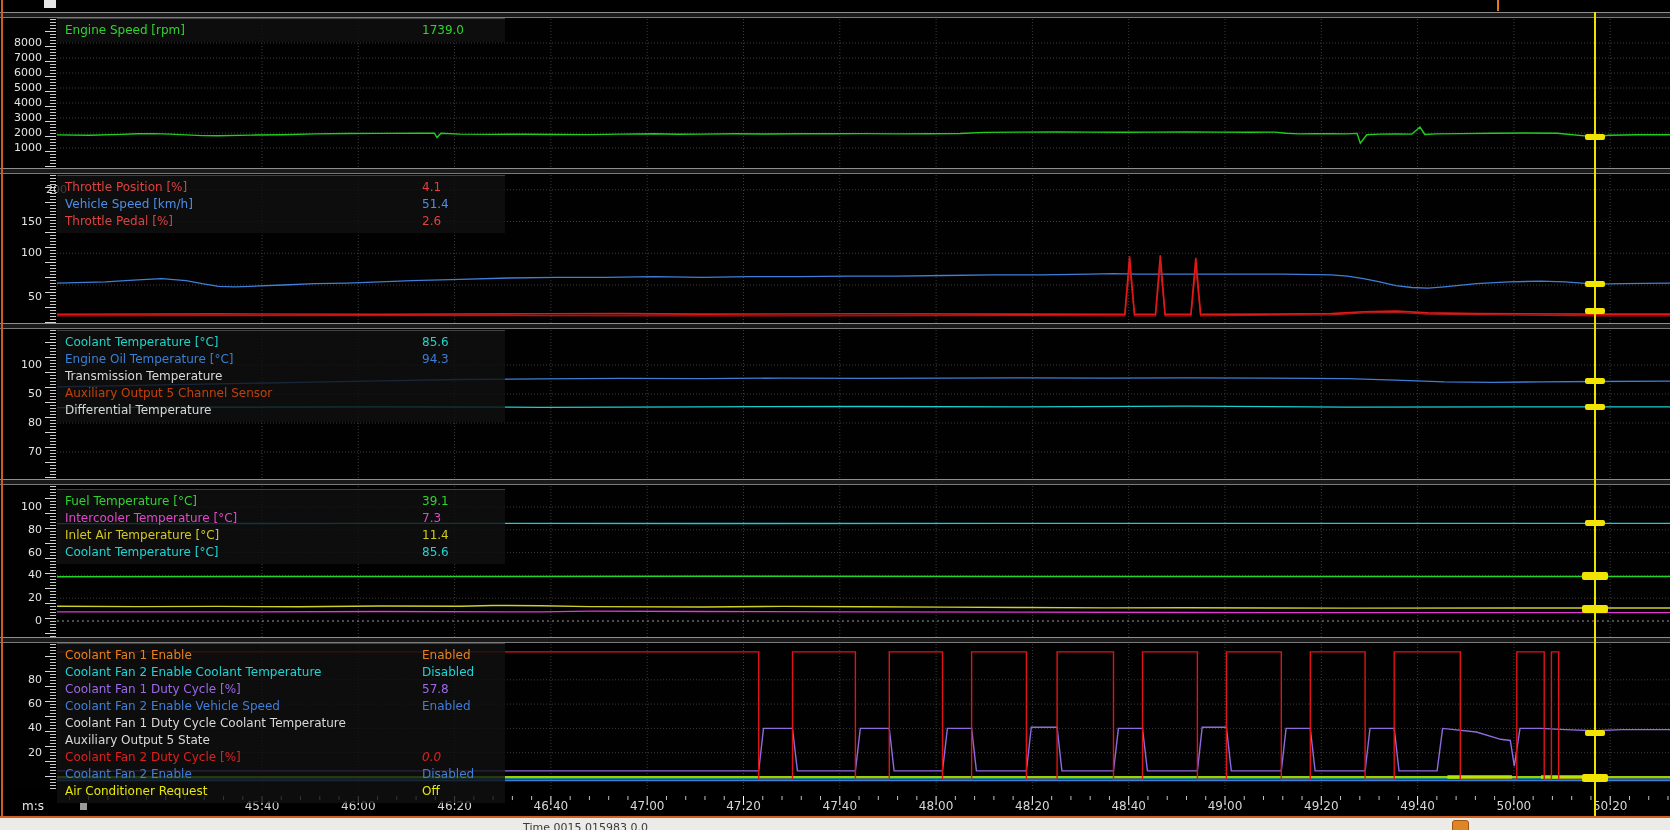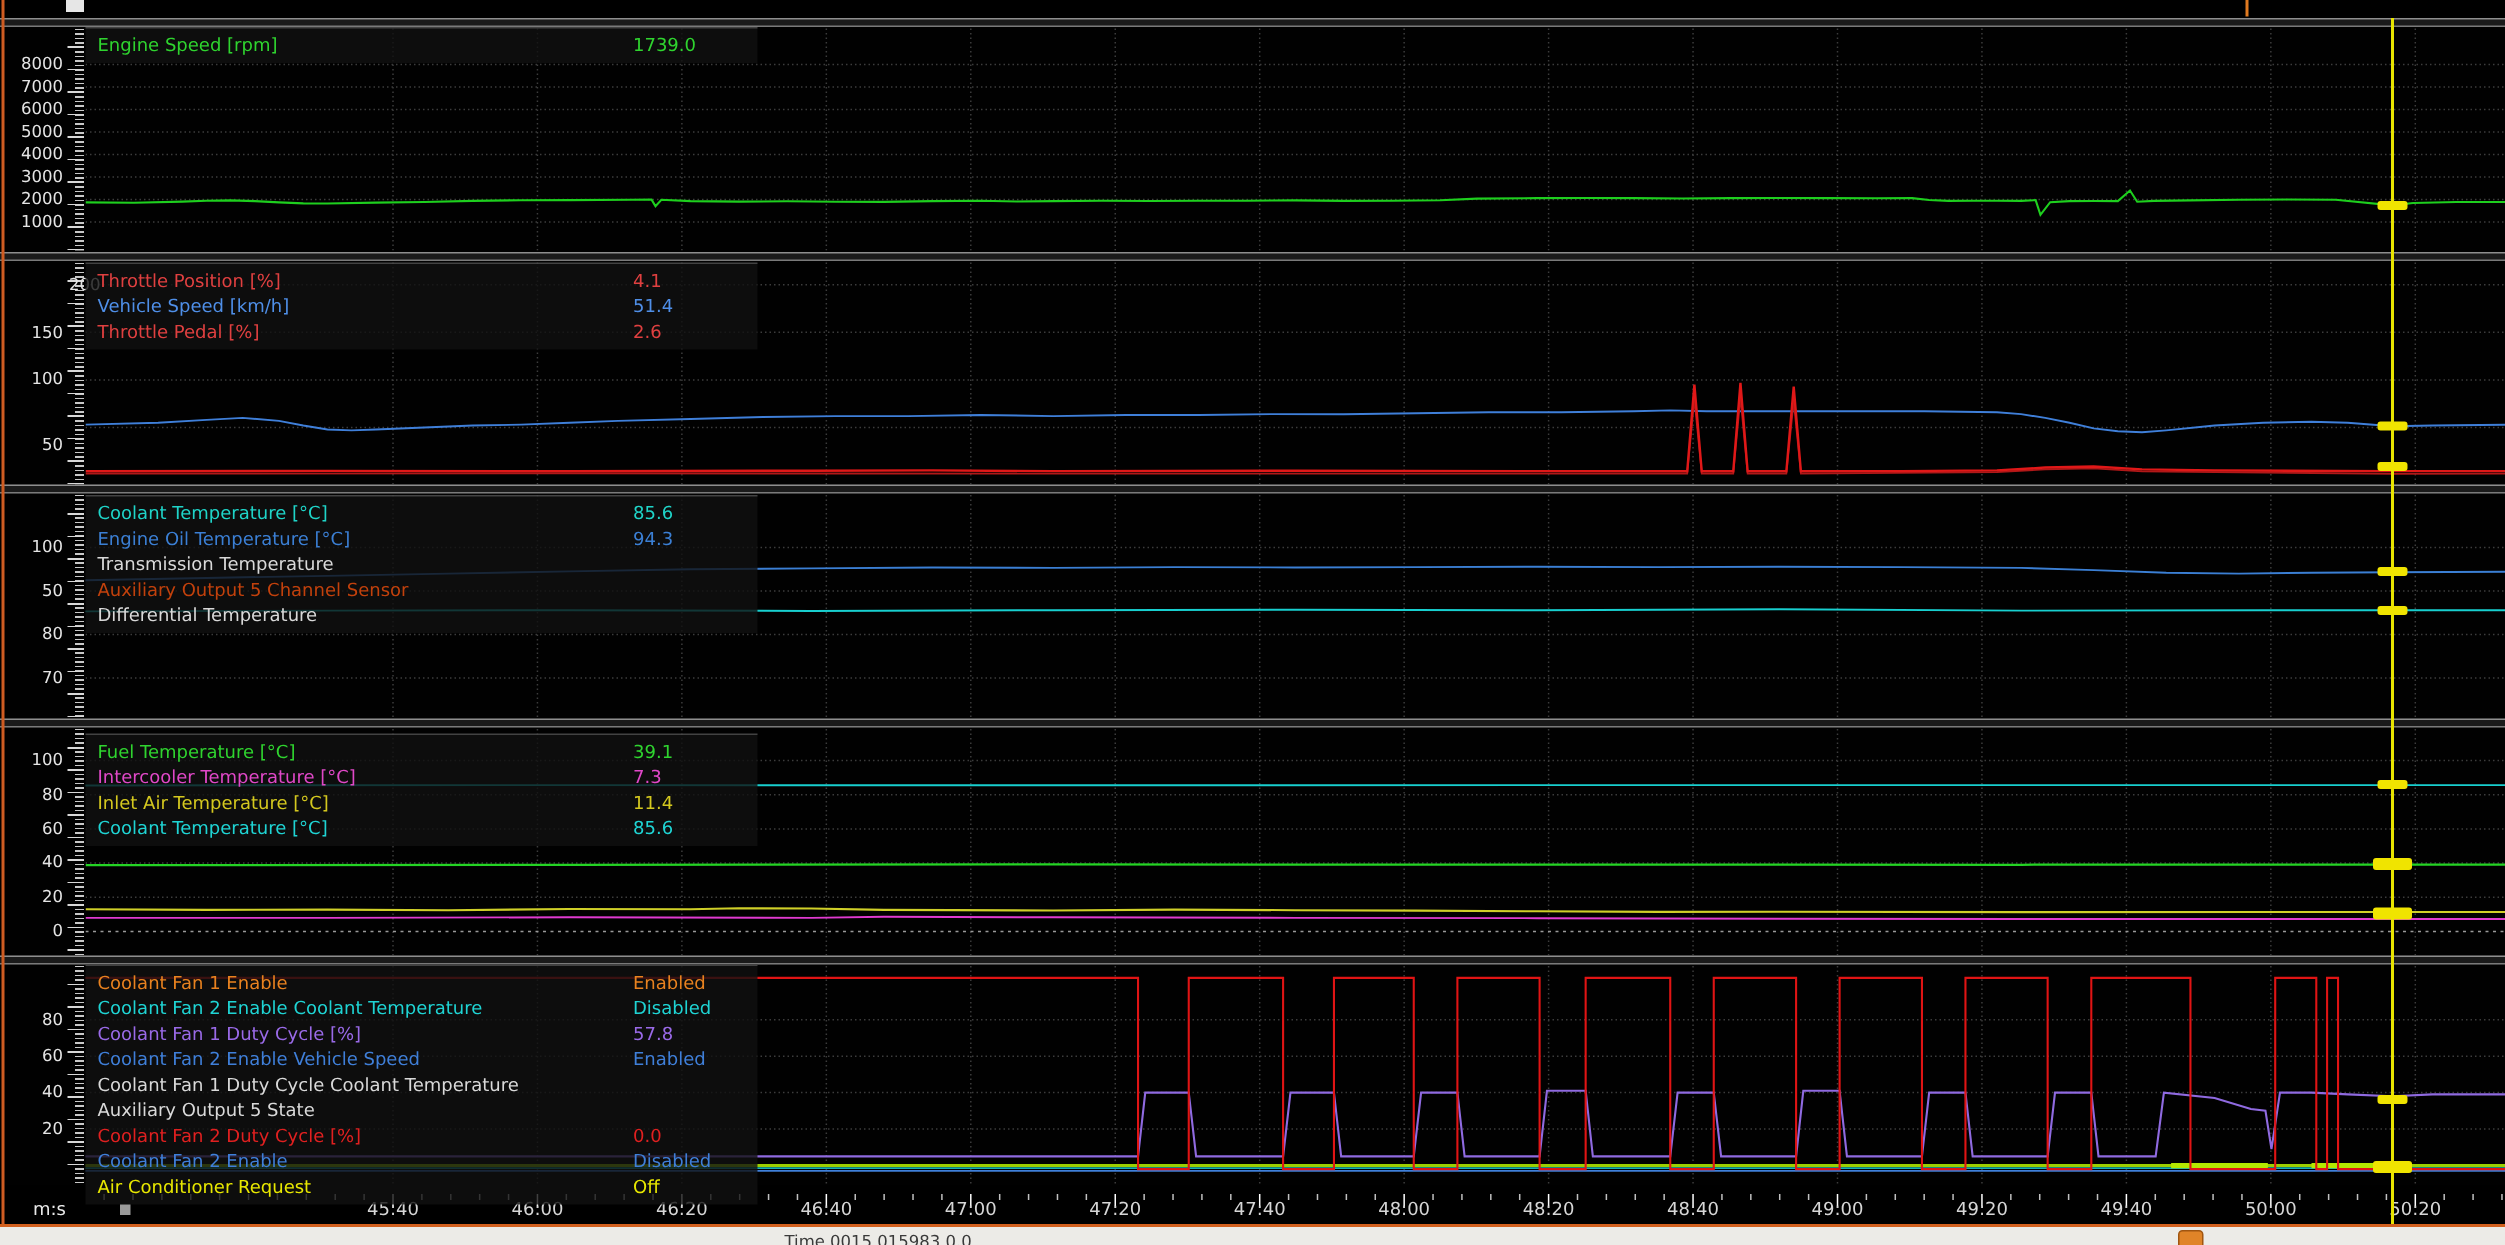--- a/index.html
+++ b/index.html
@@ -404,21 +404,21 @@
       <div class="lrow">
         <span class="lname" style="color: rgb(217, 217, 217);">Coolant Fan 1 Duty Cycle Coolant Temperature</span>
         <span class="lval" style="color: rgb(217, 217, 217);"></span>
       </div>
       <div class="lrow">
         <span class="lname" style="color: rgb(217, 217, 217);">Auxiliary Output 5 State</span>
         <span class="lval" style="color: rgb(217, 217, 217);"></span>
       </div>
       <div class="lrow">
         <span class="lname" style="color: rgb(224, 32, 32);">Coolant Fan 2 Duty Cycle [%]</span>
-        <span class="lval" style="color: rgb(224, 32, 32);">0.0</span>
+        <span class="lval" style="color: rgb(224, 32, 32); font-style: italic;">0.0</span>
       </div>
       <div class="lrow">
         <span class="lname" style="color: rgb(63, 127, 217);">Coolant Fan 2 Enable</span>
         <span class="lval" style="color: rgb(63, 127, 217);">Disabled</span>
       </div>
       <div class="lrow">
         <span class="lname" style="color: rgb(232, 232, 0);">Air Conditioner Request</span>
         <span class="lval" style="color: rgb(232, 232, 0);">Off</span>
       </div>
     </div>

